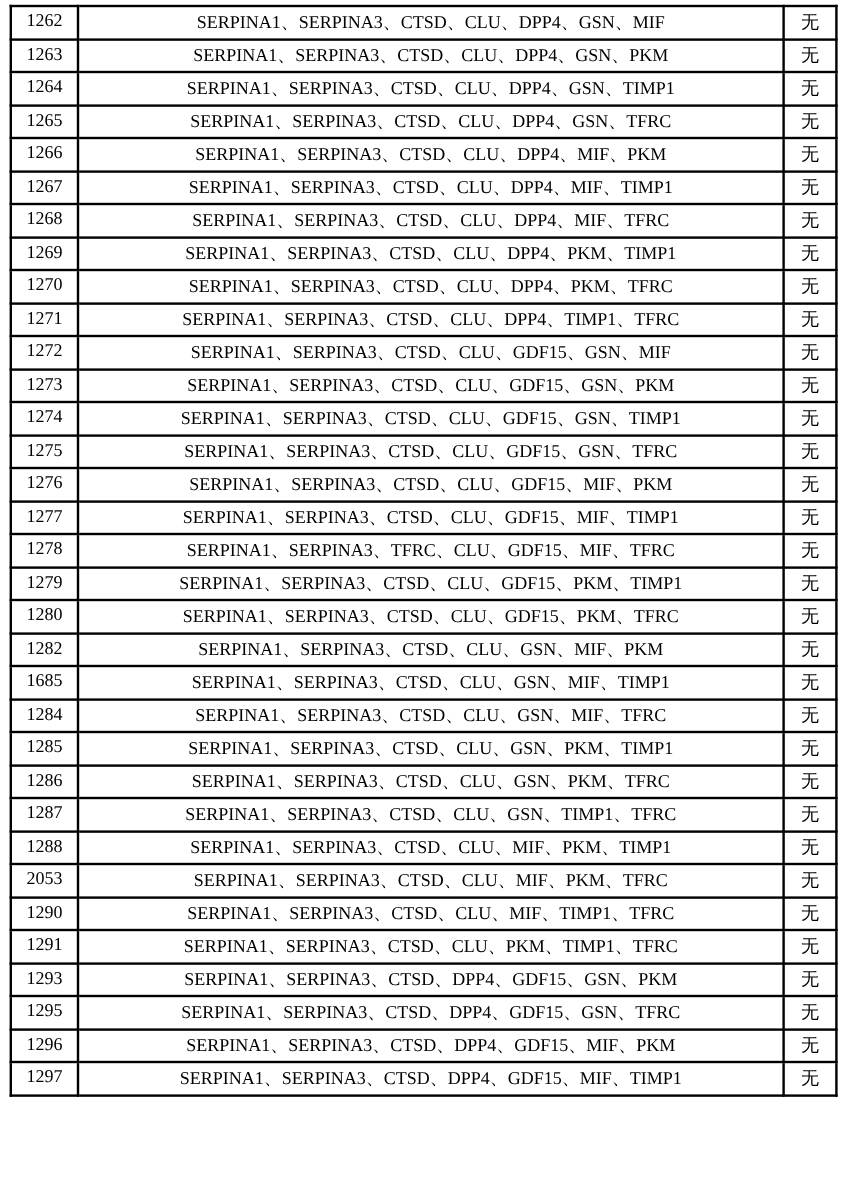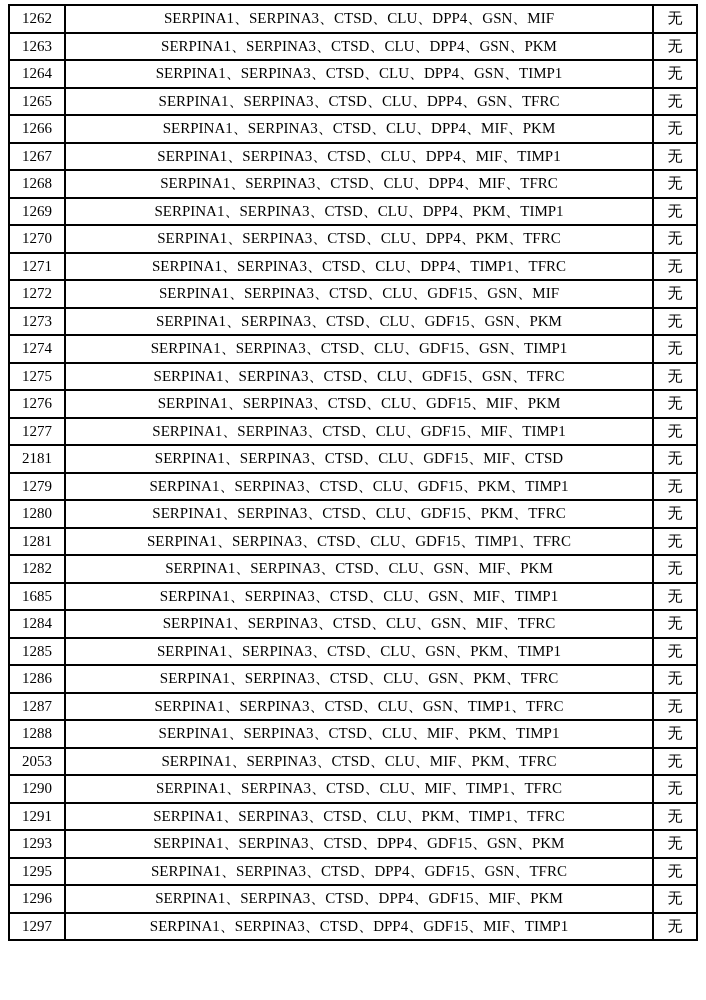--- a/index.html
+++ b/index.html
@@ -119,37 +119,32 @@
           <td class="idx-cell">1276</td>
           <td class="genes-col">SERPINA1、SERPINA3、CTSD、CLU、GDF15、MIF、PKM</td>
           <td class="note-cell">无</td>
         </tr>
         <tr>
           <td class="idx-cell">1277</td>
           <td class="genes-col">SERPINA1、SERPINA3、CTSD、CLU、GDF15、MIF、TIMP1</td>
           <td class="note-cell">无</td>
         </tr>
         <tr>
-          <td class="idx-cell">2181</td>
-          <td class="genes-col">SERPINA1、SERPINA3、CTSD、CLU、GDF15、MIF、CTSD</td>
+          <td class="idx-cell">1278</td>
+          <td class="genes-col">SERPINA1、SERPINA3、TFRC、CLU、GDF15、MIF、TFRC</td>
           <td class="note-cell">无</td>
         </tr>
         <tr>
           <td class="idx-cell">1279</td>
           <td class="genes-col">SERPINA1、SERPINA3、CTSD、CLU、GDF15、PKM、TIMP1</td>
           <td class="note-cell">无</td>
         </tr>
         <tr>
           <td class="idx-cell">1280</td>
           <td class="genes-col">SERPINA1、SERPINA3、CTSD、CLU、GDF15、PKM、TFRC</td>
-          <td class="note-cell">无</td>
-        </tr>
-        <tr>
-          <td class="idx-cell">1281</td>
-          <td class="genes-col">SERPINA1、SERPINA3、CTSD、CLU、GDF15、TIMP1、TFRC</td>
           <td class="note-cell">无</td>
         </tr>
         <tr>
           <td class="idx-cell">1282</td>
           <td class="genes-col">SERPINA1、SERPINA3、CTSD、CLU、GSN、MIF、PKM</td>
           <td class="note-cell">无</td>
         </tr>
         <tr>
           <td class="idx-cell">1685</td>
           <td class="genes-col">SERPINA1、SERPINA3、CTSD、CLU、GSN、MIF、TIMP1</td>

